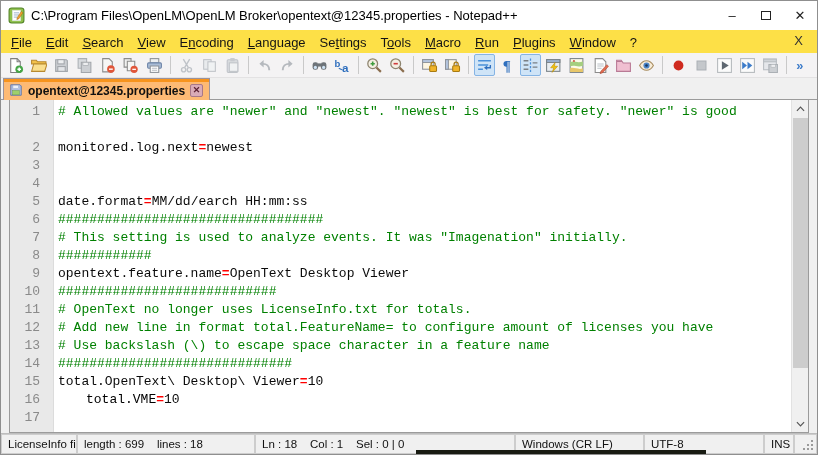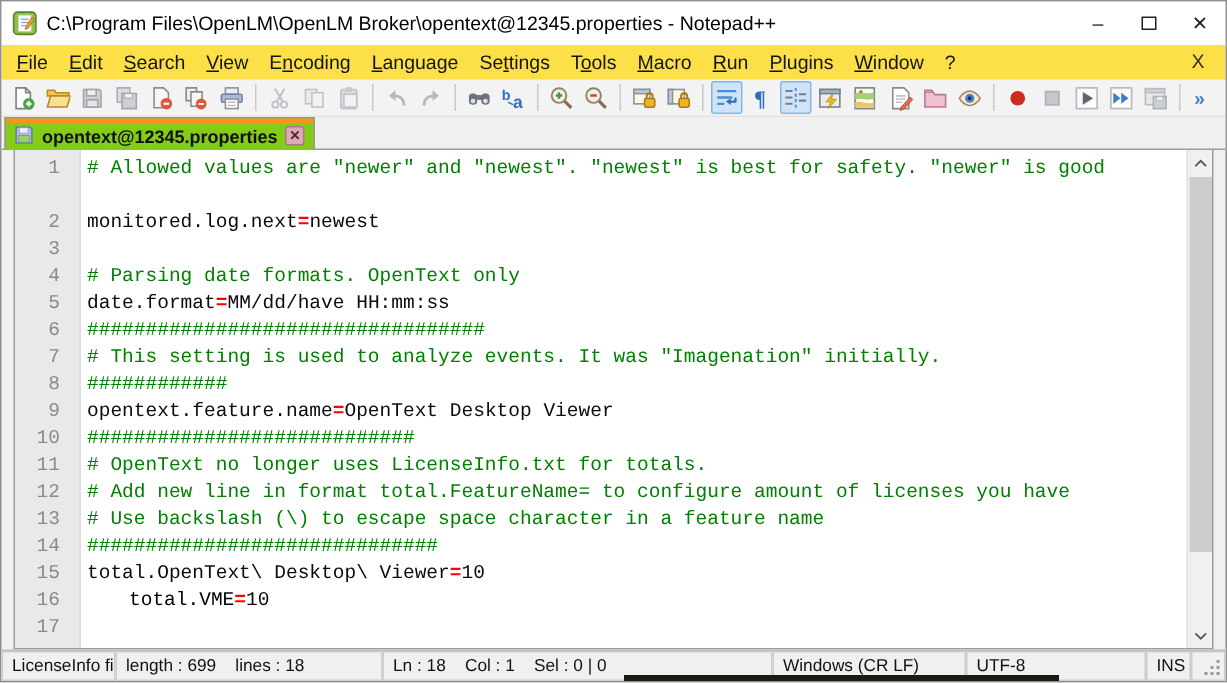--- a/index.html
+++ b/index.html
@@ -23,21 +23,21 @@
   .menubar-close{position:absolute;right:10px;top:2px;font-size:13px;color:#333;padding:1px 4px;}
   
   .toolbar{height:25px;background:#f4f3f4;border-bottom:1px solid #e3e2e3;display:flex;align-items:center;padding:0 3px;}
   .tb-btn{width:22px;height:22px;display:flex;align-items:center;justify-content:center;margin:0 1px;border:1px solid transparent;border-radius:2px;}
   .tb-btn.active{background:#cfe4f7;border-color:#86b4e4;}
   .tb-btn.disabled{opacity:.8;}
   .tb-sep{width:1px;height:18px;background:#c9c9c9;margin:0 4px;}
   
   .tabbar{height:22px;background:#f0f0f0;display:flex;align-items:flex-end;padding-left:2px;border-bottom:1px solid #9b9b9b;}
   .tab{height:22px;display:inline-flex;align-items:center;gap:5px;padding:0 6px 0 5px;
-       background:#84cc16;border:1px solid #9b929b;border-bottom:none;position:relative;margin-bottom:-1px;}
+       background:#fdba74;border:1px solid #9b929b;border-bottom:none;position:relative;margin-bottom:-1px;}
   .tab .accent{position:absolute;top:0;left:0;right:0;height:3px;}
   .tab .tab-title{font-size:12px;font-weight:bold;color:#101010;white-space:nowrap;padding-top:2px;}
   .tab-close{width:13px;height:13px;margin-top:2px;border-radius:2px;background:#d9abb7;border:1px solid #a87888;
              color:#5a1f30;font-size:9px;line-height:11px;text-align:center;font-weight:bold;}
   
   .editor{position:relative;margin:0 8px;height:333px;background:#ffffff;border:1px solid #9b9b9b;border-top:none;overflow:hidden;}
   .gutter-bg{position:absolute;left:0;top:0;bottom:0;width:44px;background:#e9e9e9;border-right:1px solid #dcdcdc;}
   .code-lines{position:absolute;left:0;top:3px;right:17px;font-family:"Liberation Mono",monospace;font-size:13px;line-height:18px;}
   .crow{display:flex;height:18px;white-space:pre;}
   .crow .ln{width:37px;flex:0 0 auto;text-align:right;padding-right:7px;color:#8a8a8a;}
@@ -393,22 +393,22 @@
     </div>
   </div>
 
   <div class="editor">
     <div class="gutter-bg"></div>
     <div class="code-lines" id="code-lines">
         <div class="crow"><span class="ln" style="color: rgb(138, 138, 138);">1</span><span class="code"><span style="color: rgb(0, 128, 0); font-weight: normal;"># Allowed values are "newer" and "newest". "newest" is best for safety. "newer" is good</span></span></div>
         <div class="crow"><span class="ln" style="color: rgb(138, 138, 138);"></span></div>
         <div class="crow"><span class="ln" style="color: rgb(138, 138, 138);">2</span><span class="code"><span style="color: rgb(10, 10, 10); font-weight: normal;">monitored.log.next</span><span style="color: rgb(255, 0, 0); font-weight: bold;">=</span><span style="color: rgb(10, 10, 10); font-weight: normal;">newest</span></span></div>
         <div class="crow"><span class="ln" style="color: rgb(138, 138, 138);">3</span><span class="code"></span></div>
-        <div class="crow"><span class="ln" style="color: rgb(138, 138, 138);">4</span><span class="code"><span style="color: rgb(0, 128, 0); font-weight: normal;"># Parsing date formats. OpenText only</span></span></div>
-        <div class="crow"><span class="ln" style="color: rgb(138, 138, 138);">5</span><span class="code"><span style="color: rgb(10, 10, 10); font-weight: normal;">date.format</span><span style="color: rgb(255, 0, 0); font-weight: bold;">=</span><span style="color: rgb(10, 10, 10); font-weight: normal;">MM/dd/have HH:mm:ss</span></span></div>
+        <div class="crow"><span class="ln" style="color: rgb(138, 138, 138);">4</span></div>
+        <div class="crow"><span class="ln" style="color: rgb(138, 138, 138);">5</span><span class="code"><span style="color: rgb(10, 10, 10); font-weight: normal;">date.format</span><span style="color: rgb(255, 0, 0); font-weight: bold;">=</span><span style="color: rgb(10, 10, 10); font-weight: normal;">MM/dd/earch HH:mm:ss</span></span></div>
         <div class="crow"><span class="ln" style="color: rgb(138, 138, 138);">6</span><span class="code"><span style="color: rgb(0, 128, 0); font-weight: normal;">##################################</span></span></div>
         <div class="crow"><span class="ln" style="color: rgb(138, 138, 138);">7</span><span class="code"><span style="color: rgb(0, 128, 0); font-weight: normal;"># This setting is used to analyze events. It was "Imagenation" initially.</span></span></div>
         <div class="crow"><span class="ln" style="color: rgb(138, 138, 138);">8</span><span class="code"><span style="color: rgb(0, 128, 0); font-weight: normal;">############</span></span></div>
         <div class="crow"><span class="ln" style="color: rgb(138, 138, 138);">9</span><span class="code"><span style="color: rgb(10, 10, 10); font-weight: normal;">opentext.feature.name</span><span style="color: rgb(255, 0, 0); font-weight: bold;">=</span><span style="color: rgb(10, 10, 10); font-weight: normal;">OpenText Desktop Viewer</span></span></div>
         <div class="crow"><span class="ln" style="color: rgb(138, 138, 138);">10</span><span class="code"><span style="color: rgb(0, 128, 0); font-weight: normal;">############################</span></span></div>
         <div class="crow"><span class="ln" style="color: rgb(138, 138, 138);">11</span><span class="code"><span style="color: rgb(0, 128, 0); font-weight: normal;"># OpenText no longer uses LicenseInfo.txt for totals.</span></span></div>
         <div class="crow"><span class="ln" style="color: rgb(138, 138, 138);">12</span><span class="code"><span style="color: rgb(0, 128, 0); font-weight: normal;"># Add new line in format total.FeatureName= to configure amount of licenses you have</span></span></div>
         <div class="crow"><span class="ln" style="color: rgb(138, 138, 138);">13</span><span class="code"><span style="color: rgb(0, 128, 0); font-weight: normal;"># Use backslash (\) to escape space character in a feature name</span></span></div>
         <div class="crow"><span class="ln" style="color: rgb(138, 138, 138);">14</span><span class="code"><span style="color: rgb(0, 128, 0); font-weight: normal;">##############################</span></span></div>
         <div class="crow"><span class="ln" style="color: rgb(138, 138, 138);">15</span><span class="code"><span style="color: rgb(10, 10, 10); font-weight: normal;">total.OpenText\ Desktop\ Viewer</span><span style="color: rgb(255, 0, 0); font-weight: bold;">=</span><span style="color: rgb(10, 10, 10); font-weight: normal;">10</span></span></div>

